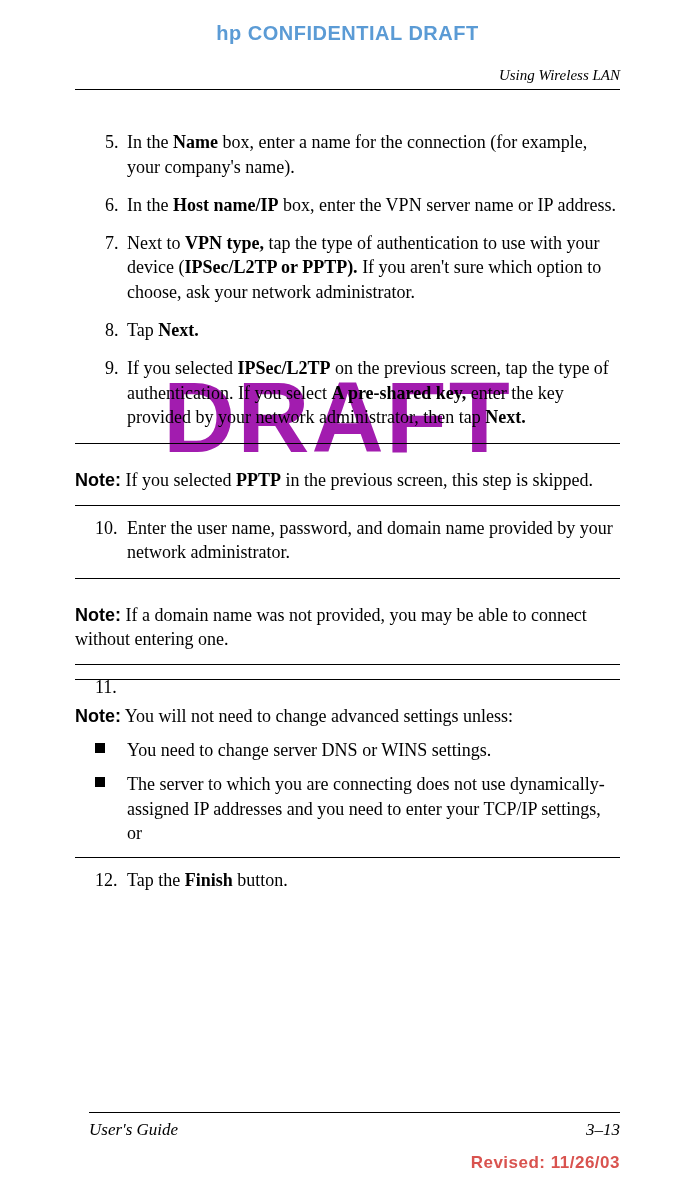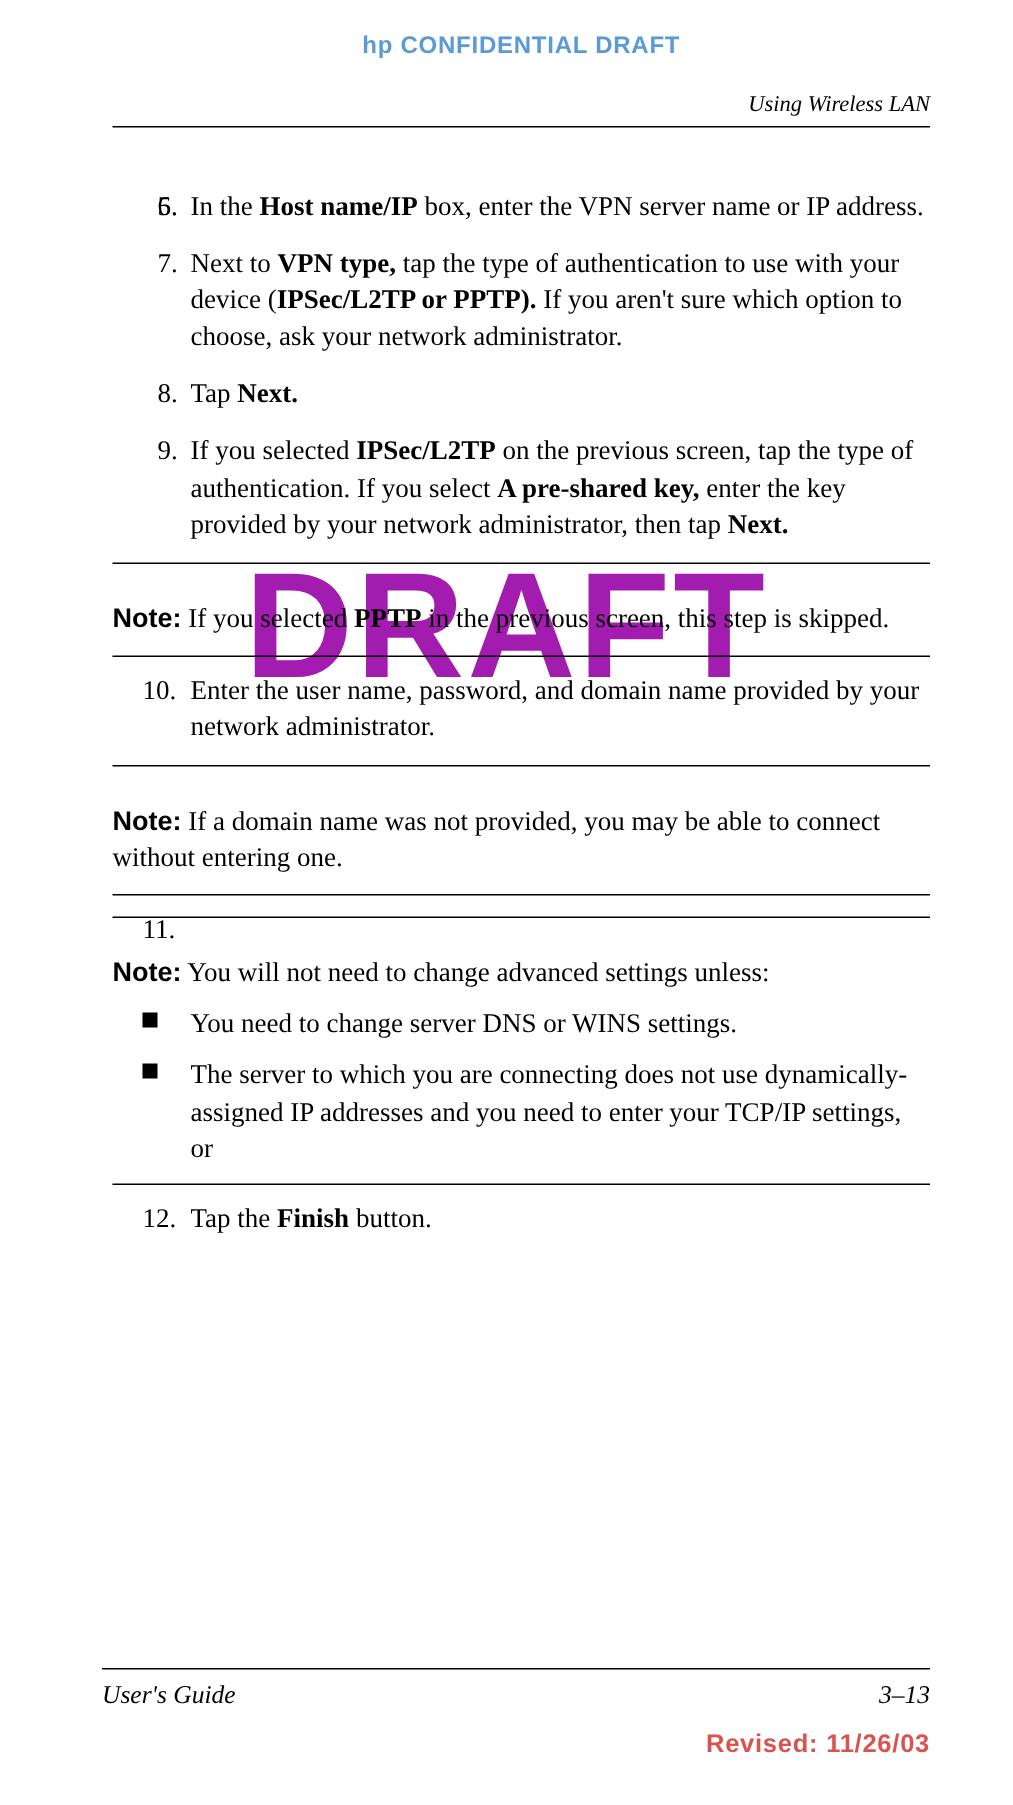--- a/index.html
+++ b/index.html
@@ -16,21 +16,21 @@
     .page {
       padding: 20px 55px 20px 75px;
       position: relative;
       height: 100%;
     }
     .confidential {
       text-align: center;
       color: #5b9bd5;
       font-family: Arial, Helvetica, sans-serif;
       font-weight: bold;
-      font-size: 16px;
+      font-size: 20px;
       letter-spacing: 0.5px;
       margin-bottom: 18px;
     }
     .header-section {
       text-align: right;
       font-style: italic;
       font-size: 15px;
       margin-bottom: 4px;
       font-family: 'Times New Roman', serif;
     }
@@ -100,21 +100,21 @@
       position: absolute;
       left: 20px;
       top: 5px;
       width: 10px;
       height: 10px;
       background: #000;
     }
     .footer {
       position: absolute;
       bottom: 28px;
-      left: 68px;
+      left: 89px;
       right: 55px;
     }
     .footer-rule {
       border: none;
       border-top: 1.5px solid #000;
       margin-bottom: 6px;
     }
     .footer-row {
       display: flex;
       justify-content: space-between;
@@ -139,20 +139,21 @@
   <div class="confidential">hp CONFIDENTIAL DRAFT</div>
   <div class="header-section">Using Wireless LAN</div>
   <hr class="header-rule">
 
   <div class="watermark">DRAFT</div>
 
   <div class="content">
 
     <div class="step">
       <span class="step-num">5.</span>
+      <span><span>In the </span><strong>Name</strong><span> box, enter a name for the connection (for example, your company's name).</span></span>
     </div>
 
     <div class="step">
       <span class="step-num">6.</span>
       <span><span>In the </span><strong>Host name/IP</strong><span> box, enter the VPN server name or IP address.</span></span>
     </div>
 
     <div class="step">
       <span class="step-num">7.</span>
       <span><span>Next to </span><strong>VPN type,</strong><span> tap the type of authentication to use with your device (</span><strong>IPSec/L2TP or PPTP).</strong><span> If you aren't sure which option to choose, ask your network administrator.</span></span>

